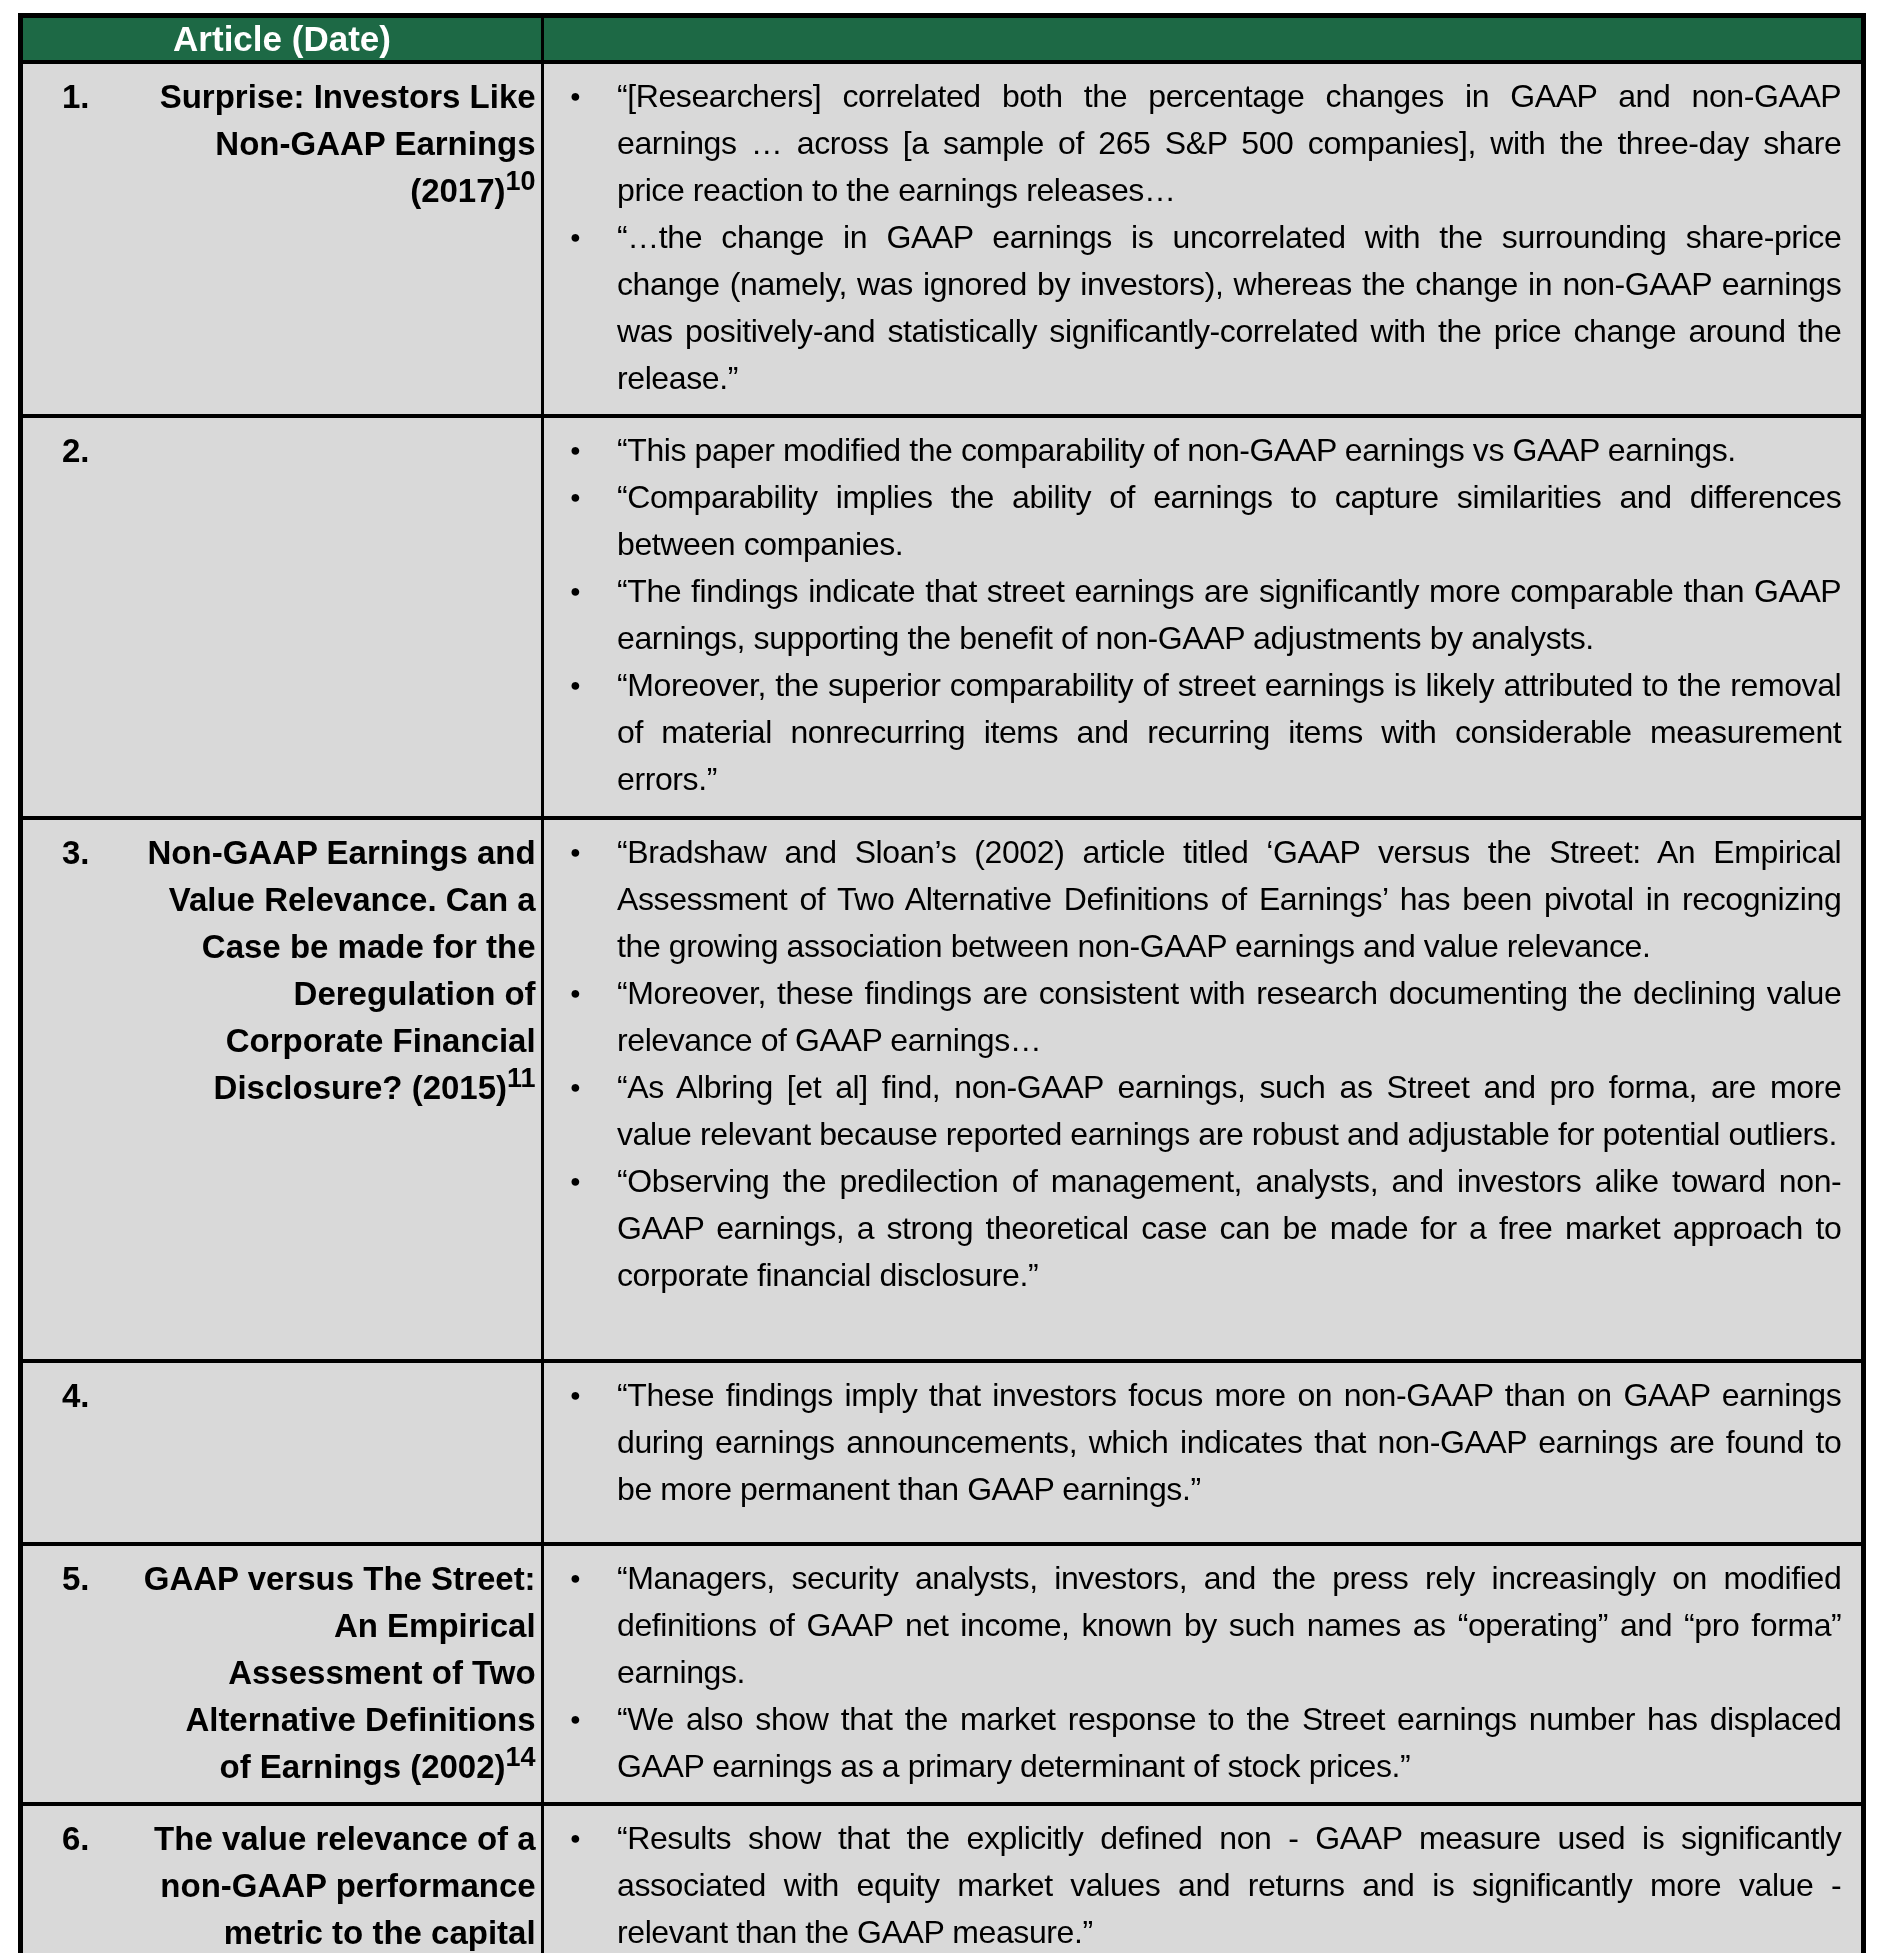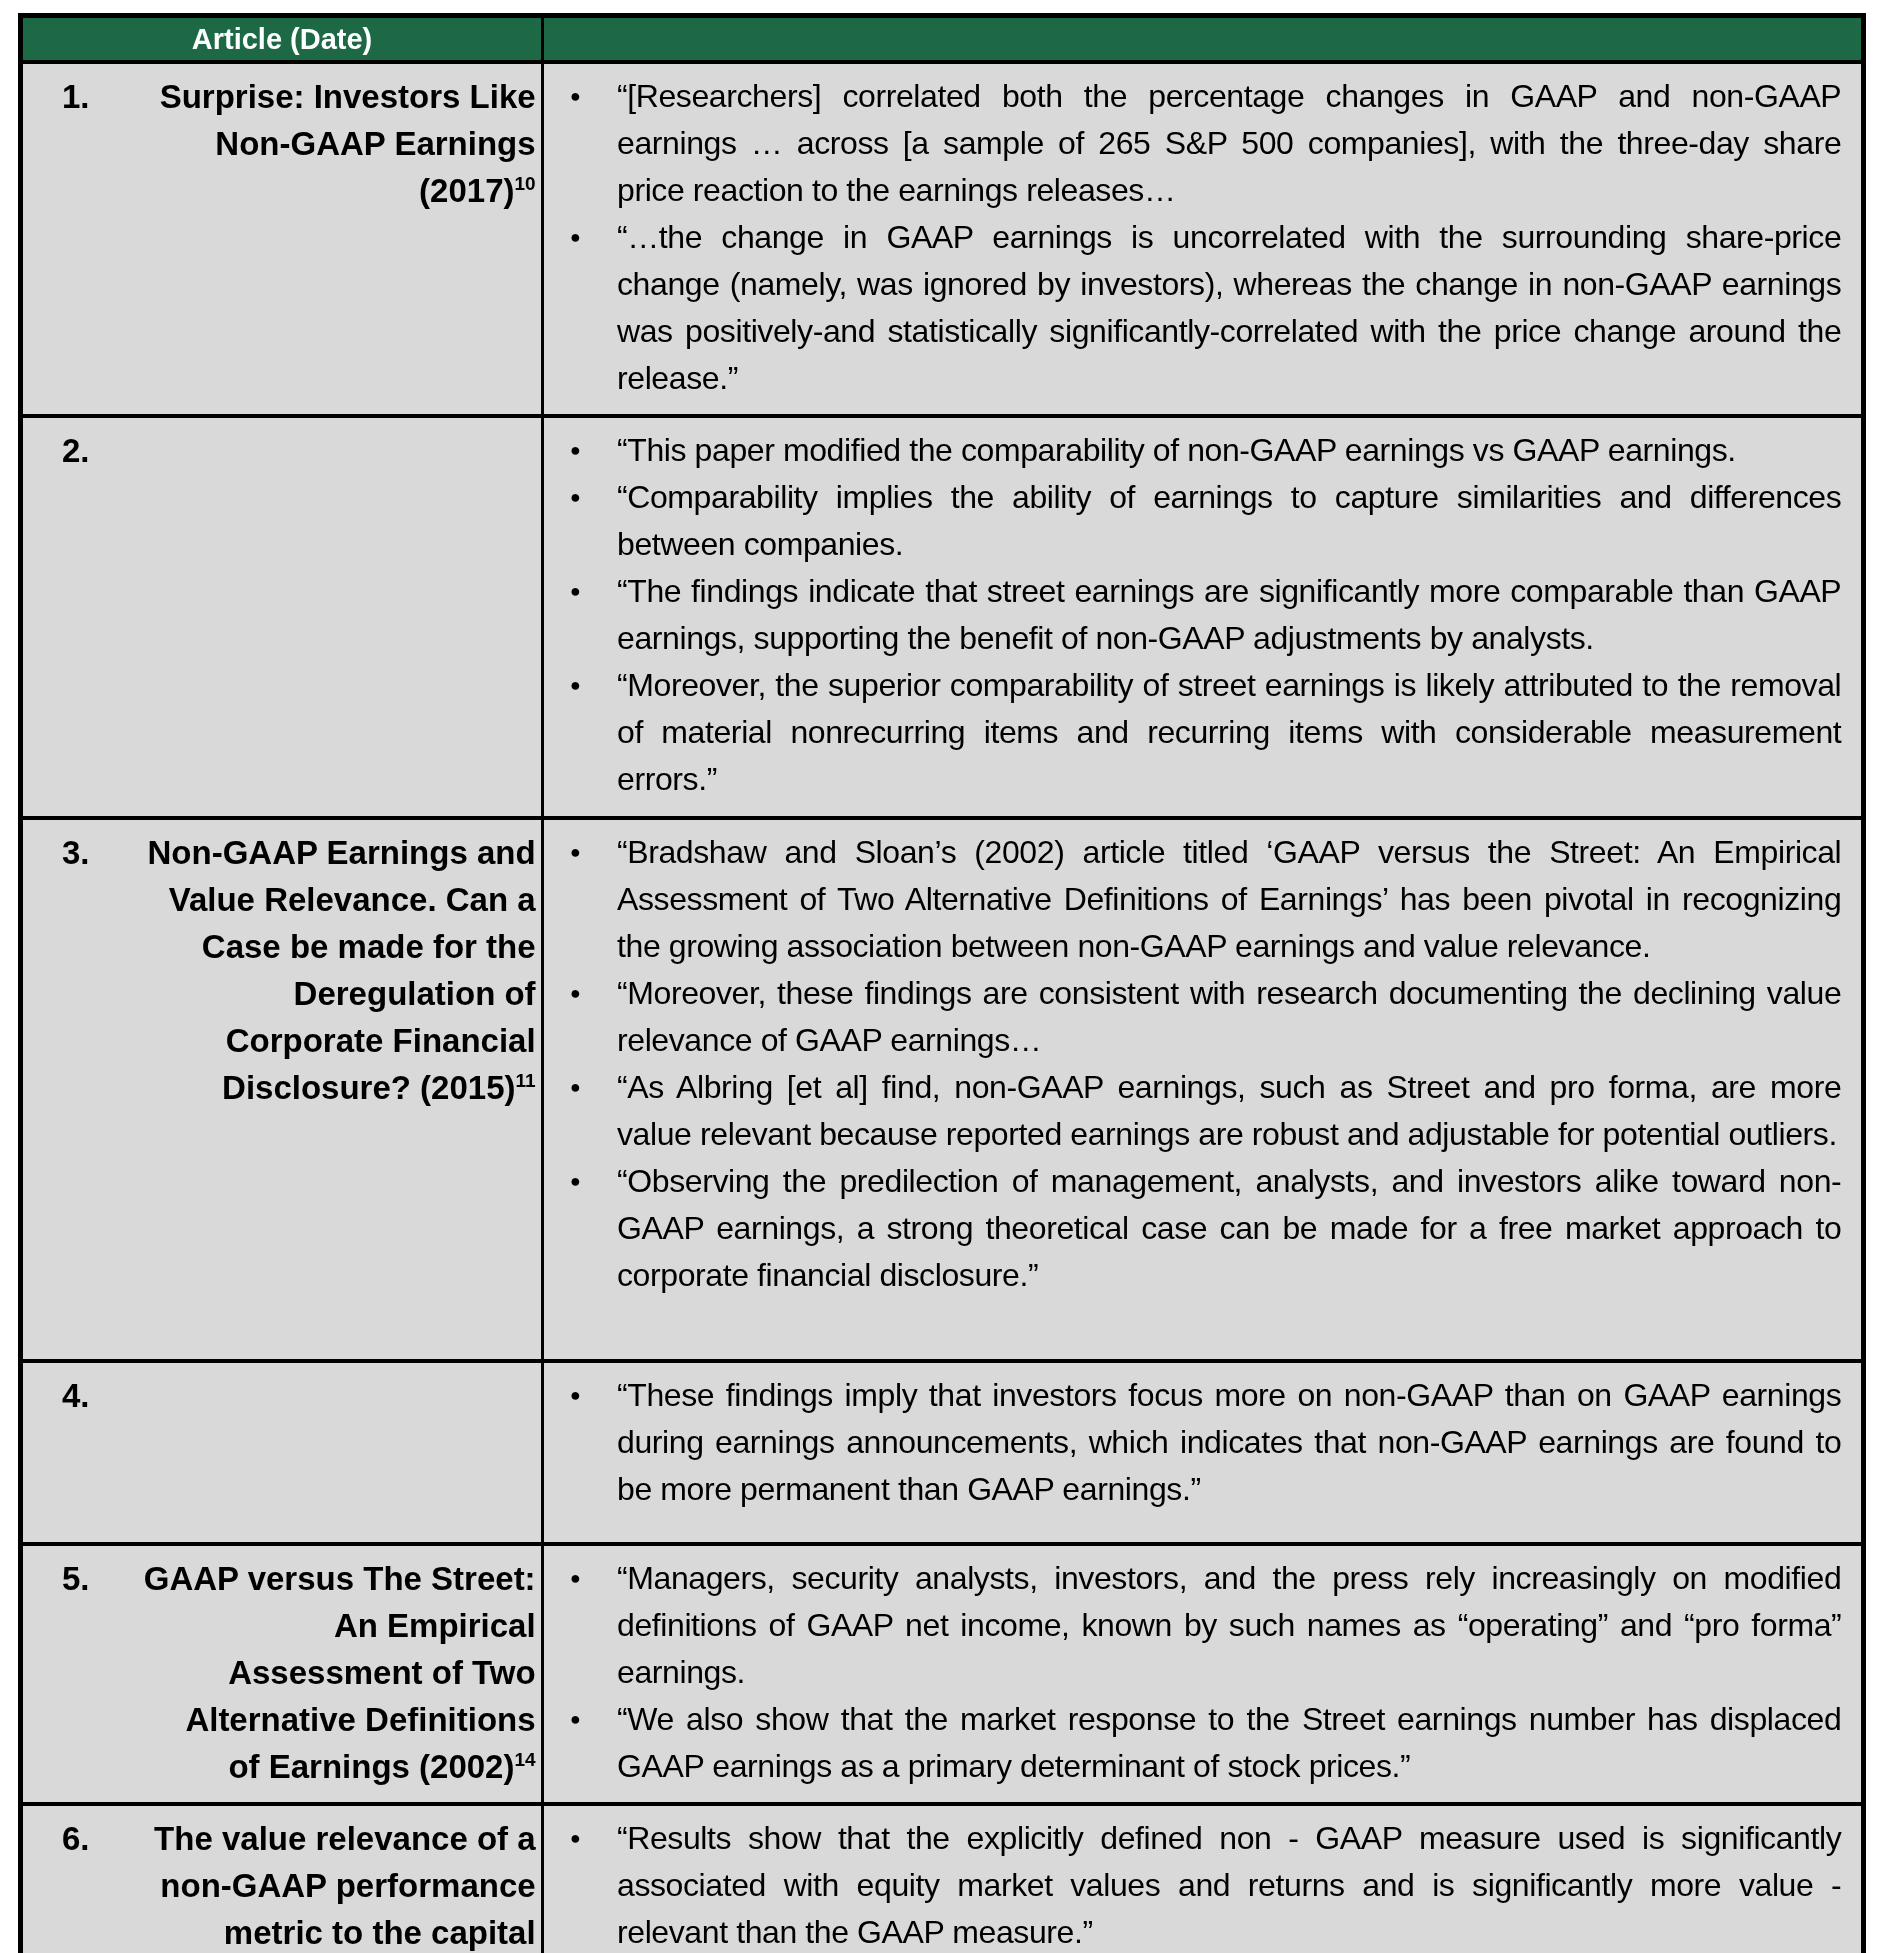--- a/index.html
+++ b/index.html
@@ -21,21 +21,21 @@
     border: 5.4px solid var(--border, #000);
     background: var(--body-bg, #D9D9D9);
   }
   .header-row {
     display: flex;
     background: var(--header-bg, #1D6945);
     color: var(--header-text, #fff);
   }
   .header-cell {
     font-weight: bold;
-    font-size: 29px;
+    font-size: 35px;
     line-height: 42px;
     text-align: center;
     box-sizing: border-box;
   }
   .hc-article { width: 521px; border-right: 3.6px solid var(--border, #000); }
   .hc-findings { flex: 1; }
 
   .row {
     display: flex;
     border-top: 4.5px solid var(--border, #000);
@@ -61,21 +61,21 @@
   }
   .row-num {
     width: 107px;
     padding-left: 39px;
     box-sizing: border-box;
     flex-shrink: 0;
   }
   .row-title-wrap { flex: 1; text-align: right; }
   .row-title { white-space: pre-line; }
   .row-title-wrap sup {
-    font-size: 19px;
+    font-size: 27px;
     line-height: 0;
     vertical-align: super;
   }
 
   .cell-findings {
     flex: 1;
     box-sizing: border-box;
     padding: 9px 19.7px 12.5px 0;
     font-size: 32px;
     line-height: 47px;

